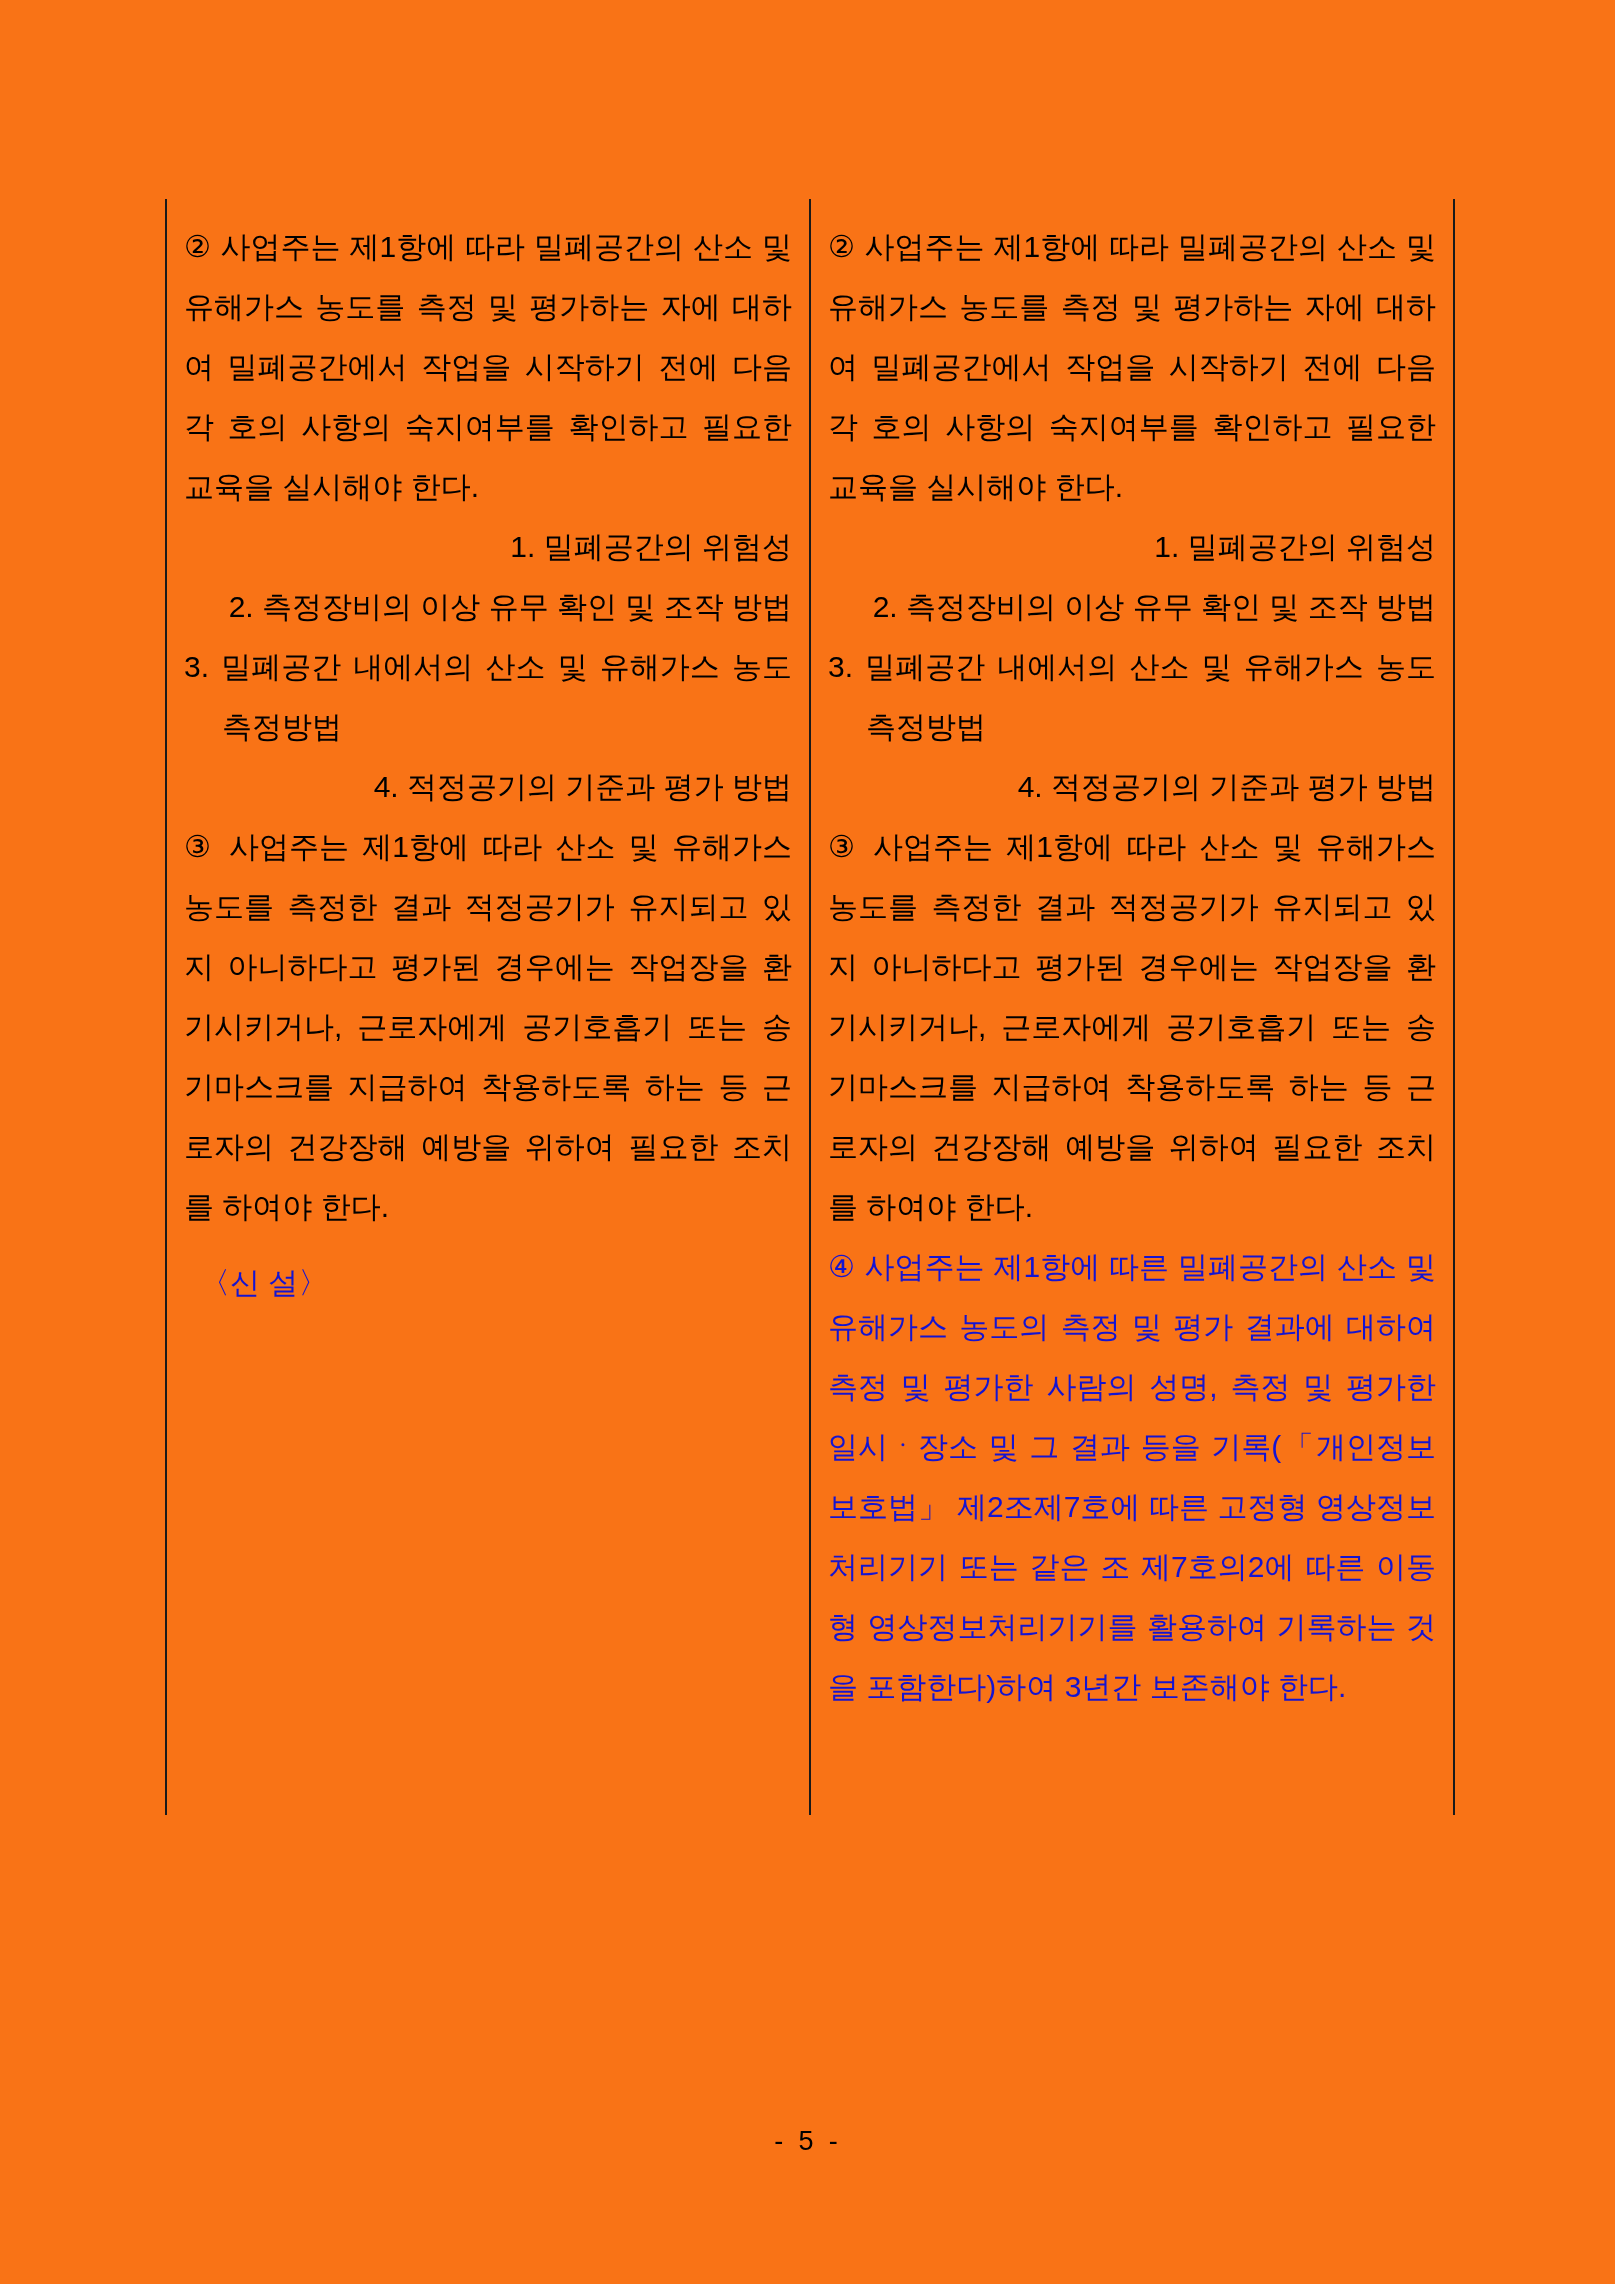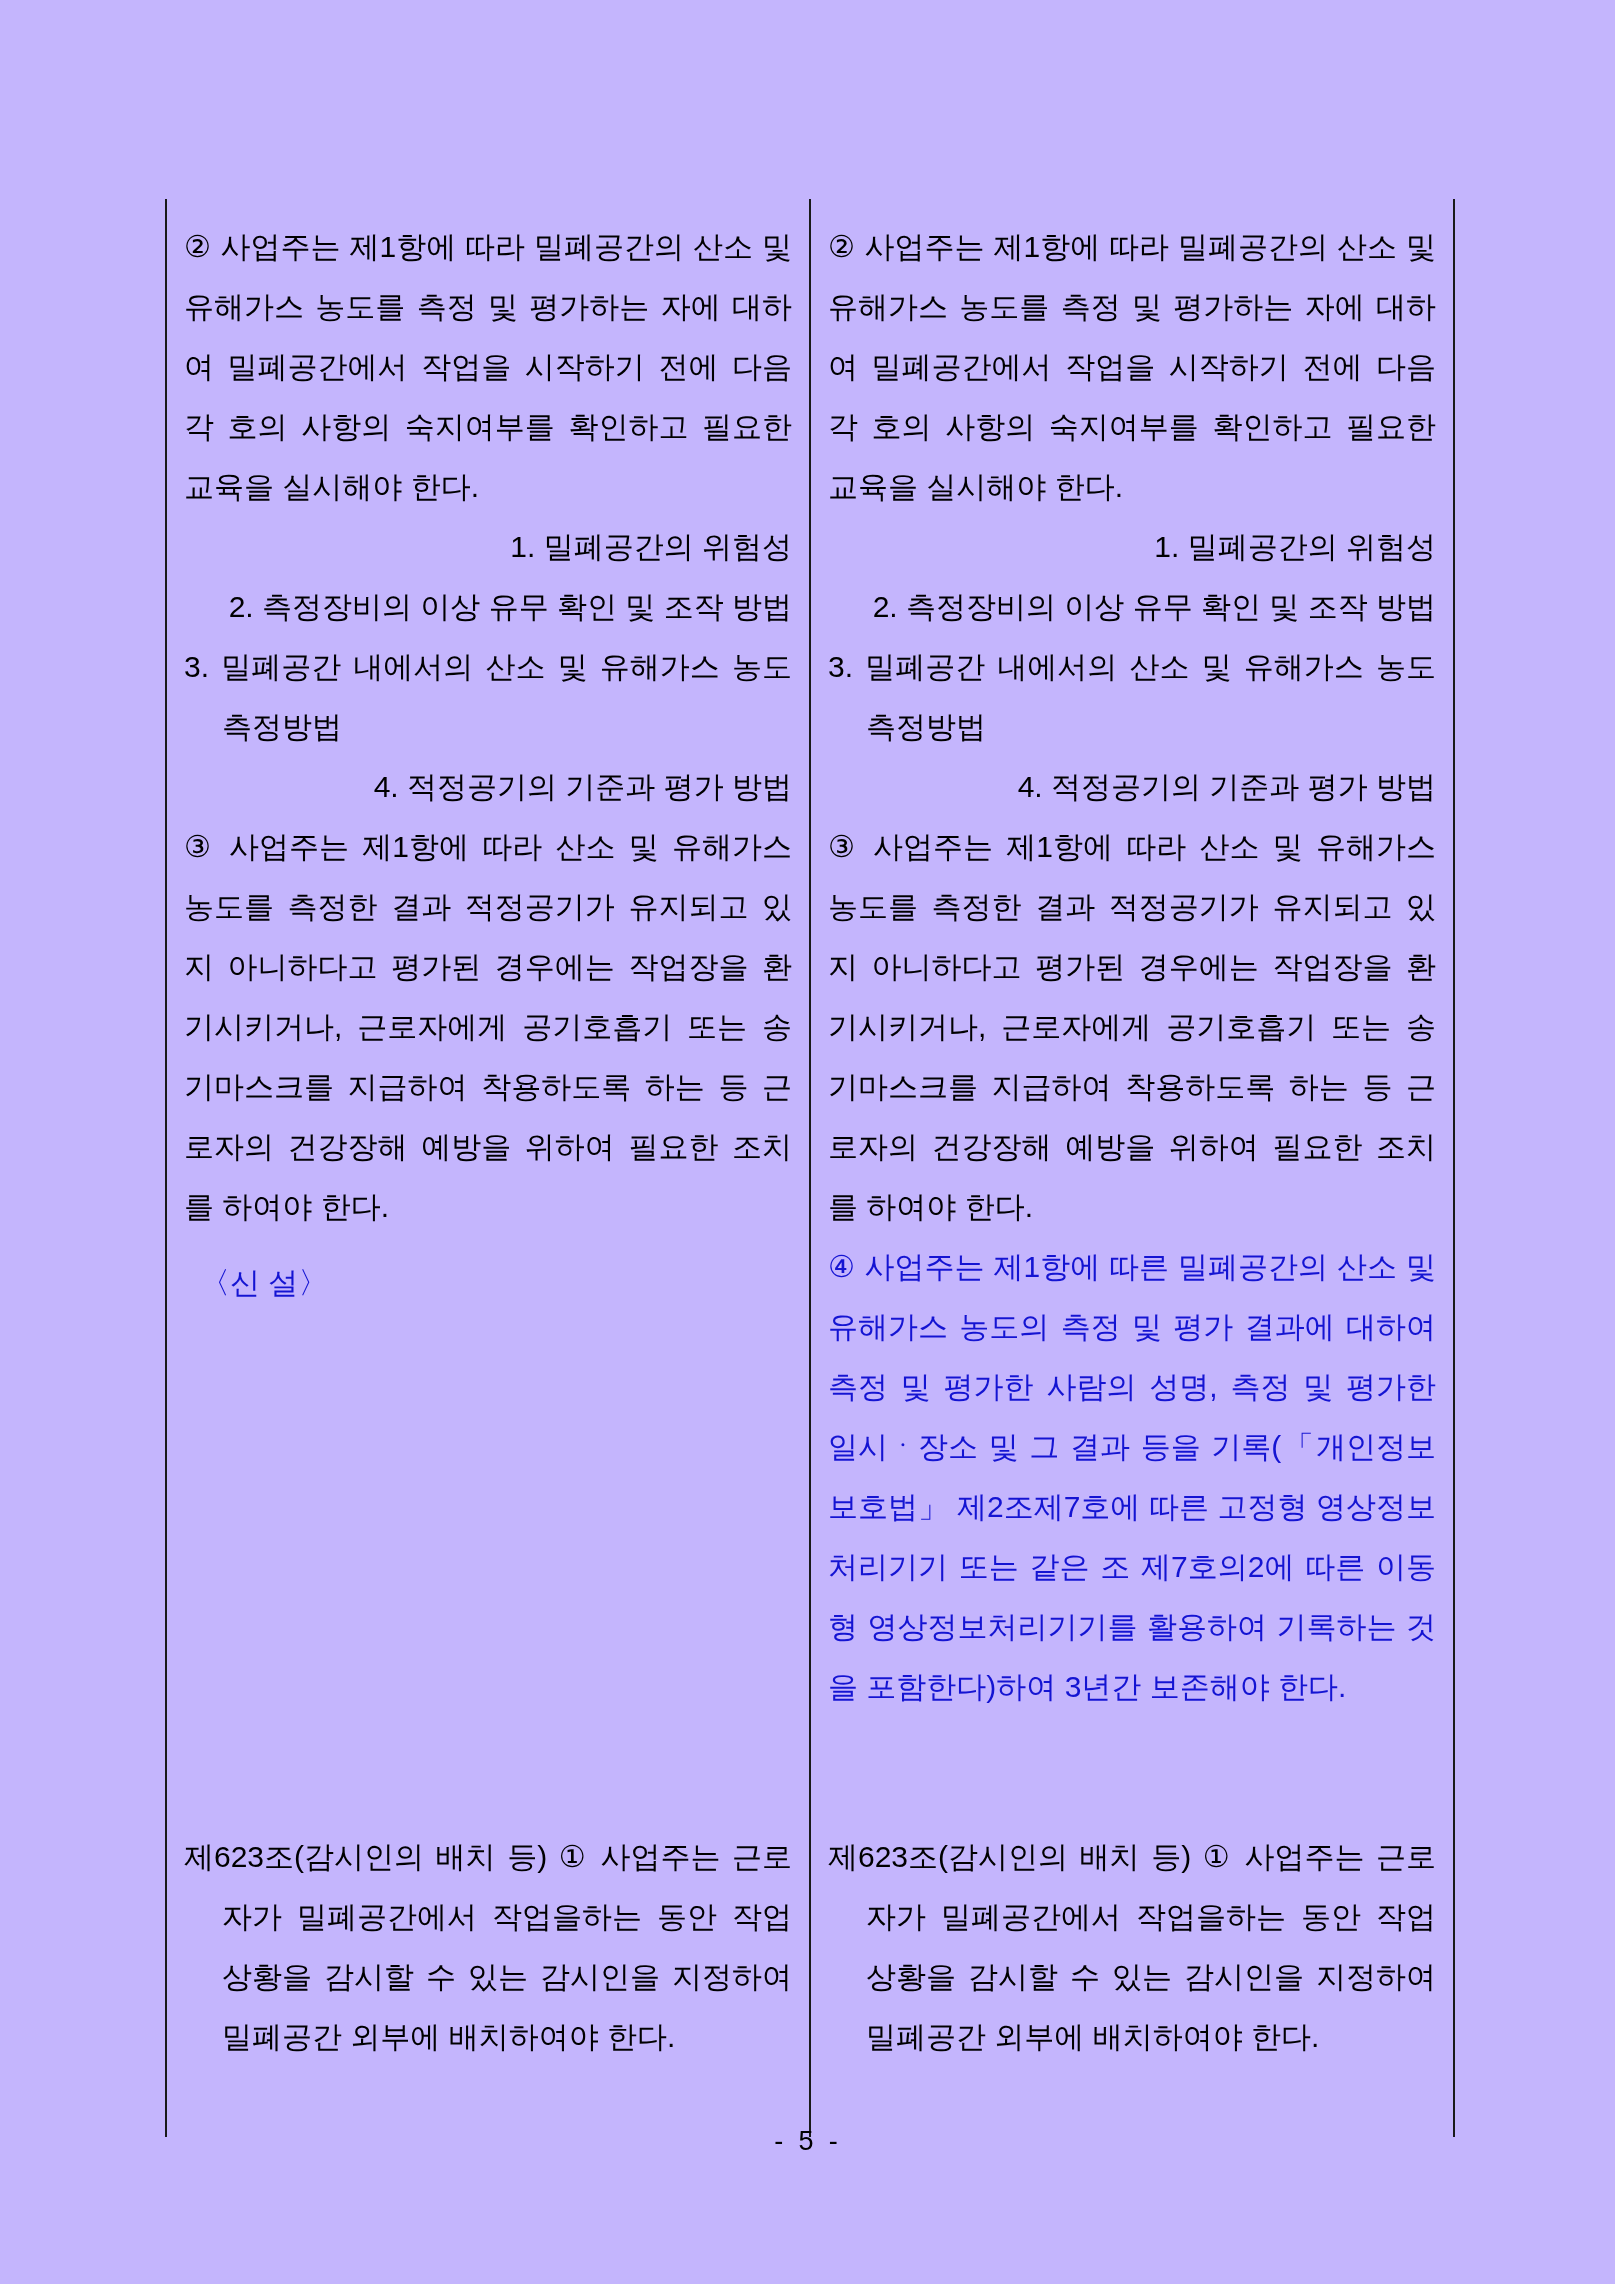--- a/index.html
+++ b/index.html
@@ -8,21 +8,21 @@
     padding: 0;
     background: #ffffff;
   }
   body {
     font-family: "Liberation Sans", "DejaVu Sans", sans-serif;
   }
   .page {
     position: relative;
     width: 1616px;
     height: 2284px;
-    background: #c4b5fd;
+    background: #f97316;
     overflow: hidden;
     box-sizing: border-box;
   }
 
   
   .compare-table {
     position: absolute;
     left: 165px;
     top: 199px;
     width: 1289px;
@@ -154,31 +154,19 @@
             <p class="para item">1. 밀폐공간의 위험성</p>
             <p class="para item">2. 측정장비의 이상 유무 확인 및 조작 방법</p>
             <p class="para item wrap">3. 밀폐공간 내에서의 산소 및 유해가스 농도 측정방법</p>
             <p class="para item">4. 적정공기의 기준과 평가 방법</p>
             <p class="para clause">③ 사업주는 제1항에 따라 산소 및 유해가스 농도를 측정한 결과 적정공기가 유지되고 있지 아니하다고 평가된 경우에는 작업장을 환기시키거나, 근로자에게 공기호흡기 또는 송기마스크를 지급하여 착용하도록 하는 등 근로자의 건강장해 예방을 위하여 필요한 조치를 하여야 한다.</p>
             <p class="para clause revised">④ 사업주는 제1항에 따른 밀폐공간의 산소 및 유해가스 농도의 측정 및 평가 결과에 대하여 측정 및 평가한 사람의 성명, 측정 및 평가한 일시ㆍ장소 및 그 결과 등을 기록(「개인정보 보호법」 제2조제7호에 따른 고정형 영상정보처리기기 또는 같은 조 제7호의2에 따른 이동형 영상정보처리기기를 활용하여 기록하는 것을 포함한다)하여 3년간 보존해야 한다.</p>
           </div>
         </td>
       </tr>
 
-      <tr>
-        <td class="col col-left">
-          <div class="cell-inner bottom-cell">
-            <p class="para article">제623조(감시인의 배치 등) ① 사업주는 근로자가 밀폐공간에서 작업을하는 동안 작업상황을 감시할 수 있는 감시인을 지정하여 밀폐공간 외부에 배치하여야 한다.</p>
-          </div>
-        </td>
-        <td class="col col-right">
-          <div class="cell-inner bottom-cell">
-            <p class="para article">제623조(감시인의 배치 등) ① 사업주는 근로자가 밀폐공간에서 작업을하는 동안 작업상황을 감시할 수 있는 감시인을 지정하여 밀폐공간 외부에 배치하여야 한다.</p>
-          </div>
-        </td>
-      </tr>
     </tbody>
   </table>
 
   <div class="page-number">- 5 -</div>
 
 </div>
 
 
 </body></html>

